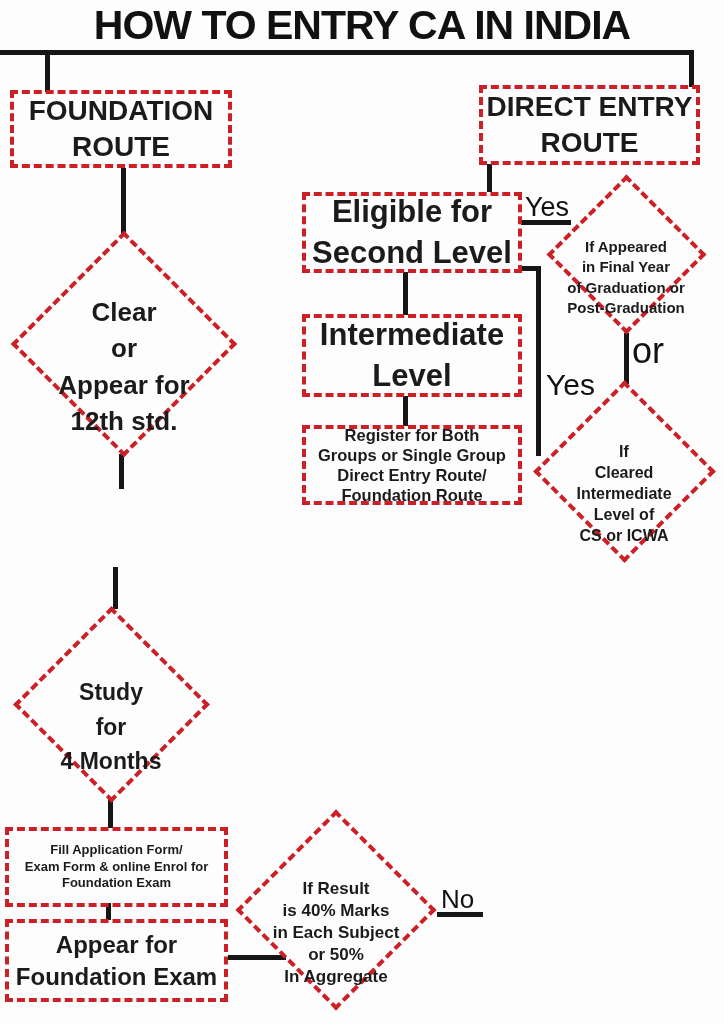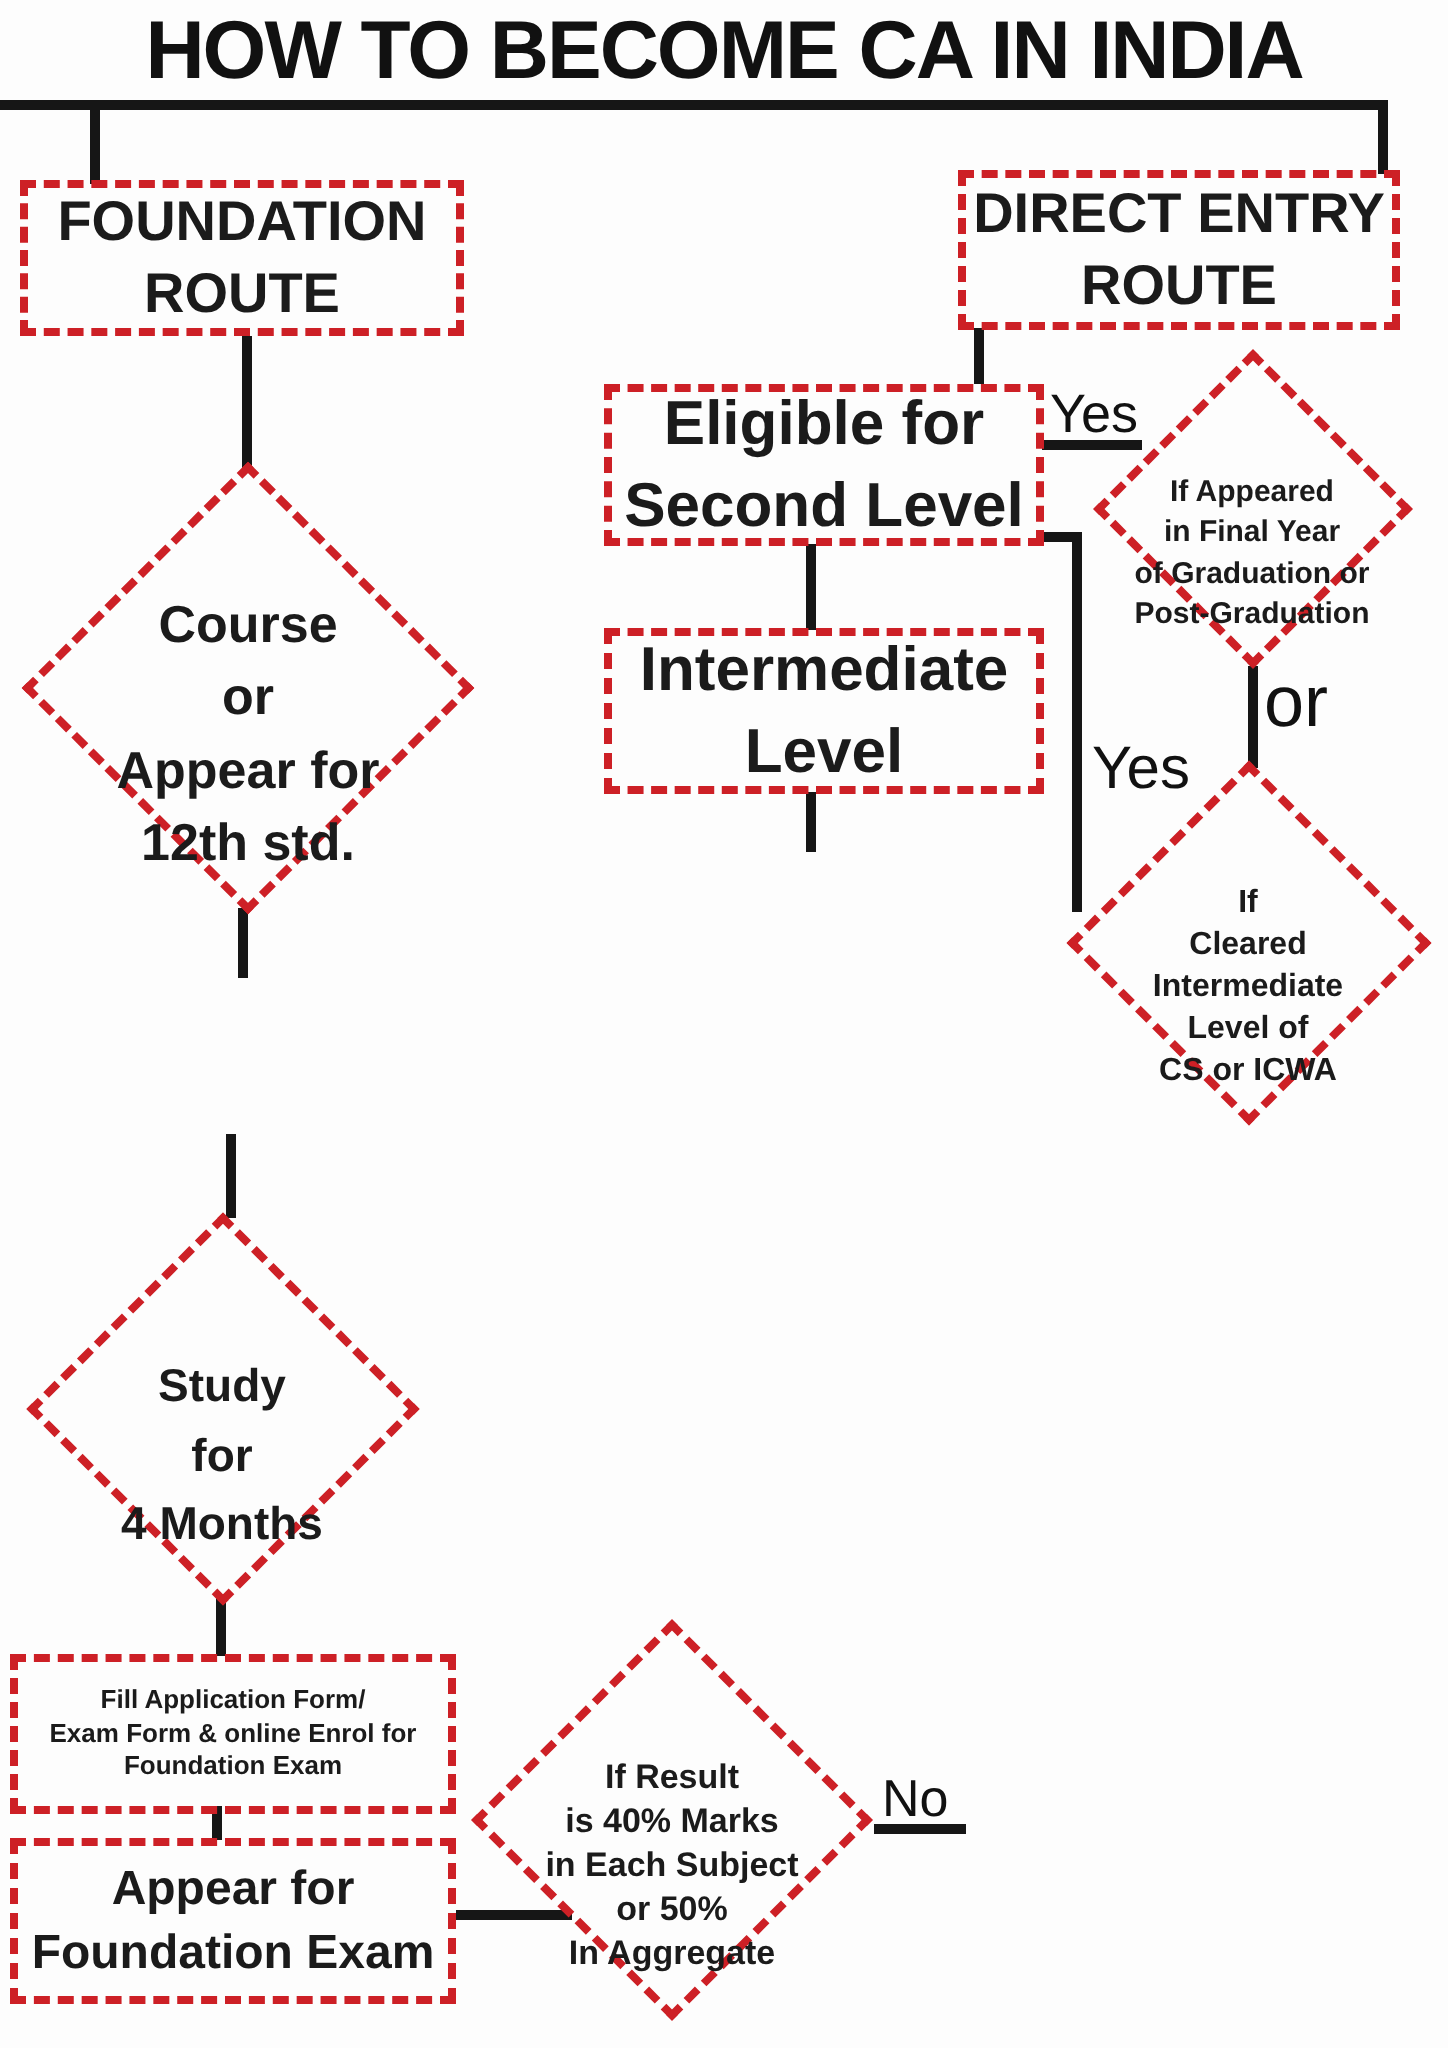--- a/index.html
+++ b/index.html
@@ -63,21 +63,21 @@
     font-weight:400;
     color:#111;
     white-space:nowrap;
   }
 </style>
 </head>
 <body>
 
 <div id="canvas">
 
-  <div class="title">HOW TO BECOME CA IN INDIA</div>
+  <div class="title">HOW TO ENTRY CA IN INDIA</div>
 
   <div class="hline" style="left:0;top:50px;width:694px;"></div>
   <div class="vline" style="left:45px;top:50px;height:42px;"></div>
   <div class="vline" style="left:689px;top:50px;height:37px;"></div>
 
   <div class="vline" style="left:121px;top:168px;height:66px;"></div>
   <div class="vline" style="left:119px;top:454px;height:35px;"></div>
   <div class="vline" style="left:113px;top:567px;height:42px;"></div>
   <div class="vline" style="left:108px;top:799px;height:29px;"></div>
   <div class="vline" style="left:106px;top:903px;height:17px;"></div>
@@ -102,33 +102,37 @@
 
   <div class="rbox" style="left:479px;top:85px;width:221px;height:80px;font-size:28px;">DIRECT ENTRY
 ROUTE</div>
 
   <div class="rbox" style="left:302px;top:192px;width:220px;height:81px;font-size:31px;">Eligible for
 Second Level</div>
 
   <div class="rbox" style="left:302px;top:314px;width:220px;height:83px;font-size:31px;">Intermediate
 Level</div>
 
+  <div class="rbox" style="left:302px;top:425px;width:220px;height:80px;font-size:16.5px;line-height:1.22;">Register for Both
+Groups or Single Group
+Direct Entry Route/
+Foundation Route</div>
 
 
   <div class="rbox" style="left:5px;top:827px;width:223px;height:80px;font-size:13px;line-height:1.28;">Fill Application Form/
 Exam Form &amp; online Enrol for
 Foundation Exam</div>
 
   <div class="rbox" style="left:5px;top:919px;width:223px;height:83px;font-size:24px;">Appear for
 Foundation Exam</div>
 
 
   <div class="diamond" style="left:124px;top:344px;">
     <div class="dshape" style="width:160px;height:160px;left:-80px;top:-80px;"></div>
-    <div class="dtext" style="font-size:26px;line-height:1.4;">Course
+    <div class="dtext" style="font-size:26px;line-height:1.4;">Clear
 or
 Appear for
 12th std.</div>
   </div>
 
   <div class="diamond" style="left:111px;top:704px;">
     <div class="dshape" style="width:139px;height:139px;left:-69.5px;top:-69.5px;"></div>
     <div class="dtext" style="font-size:23px;line-height:1.5;">Study
 for
 4 Months</div>

